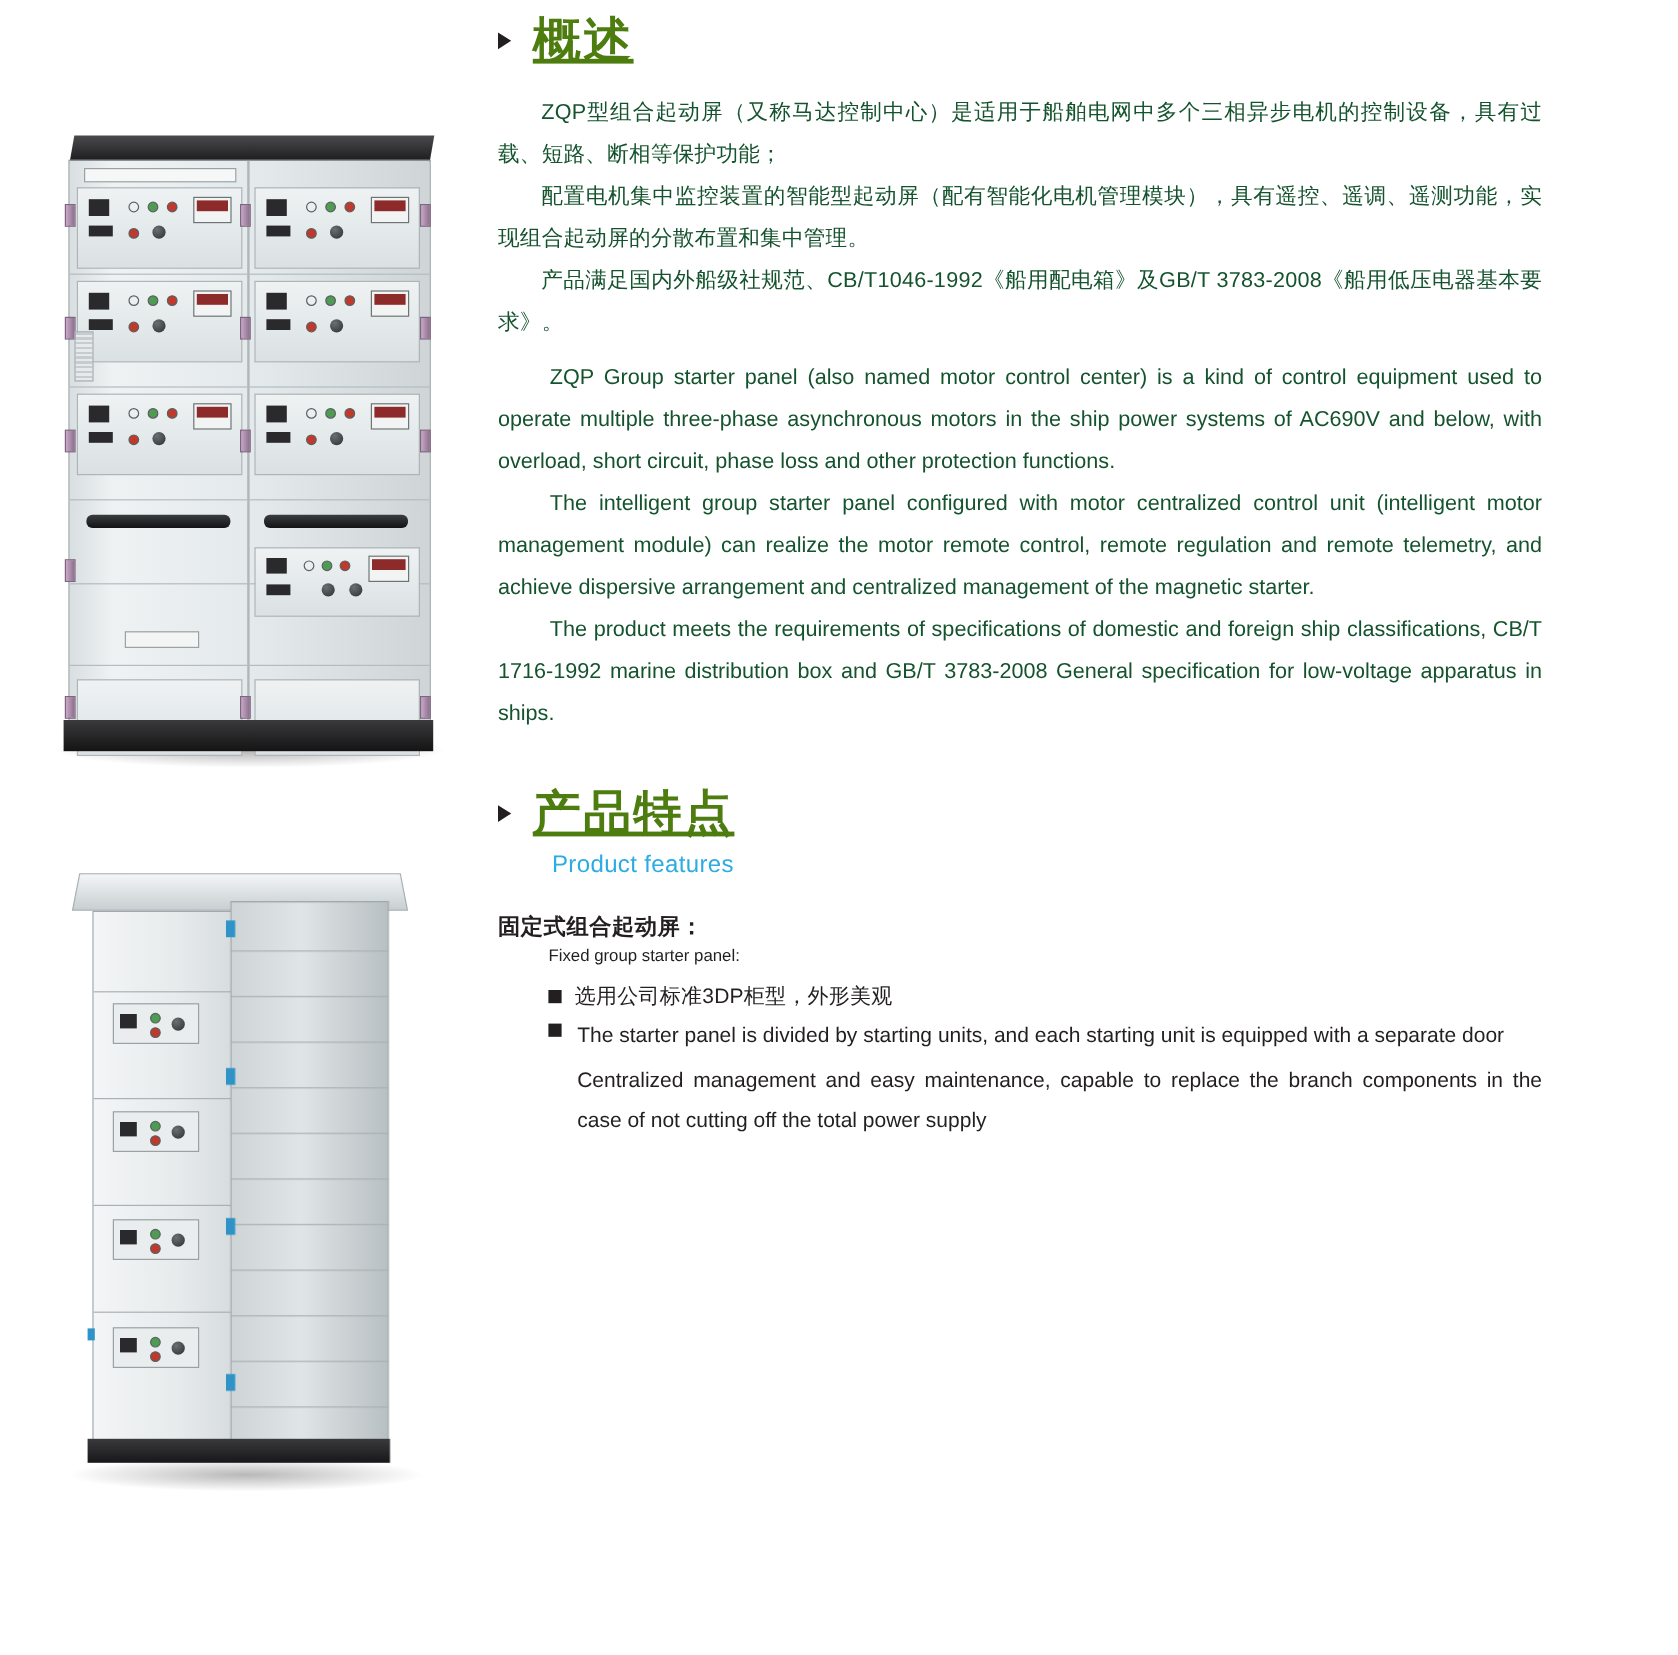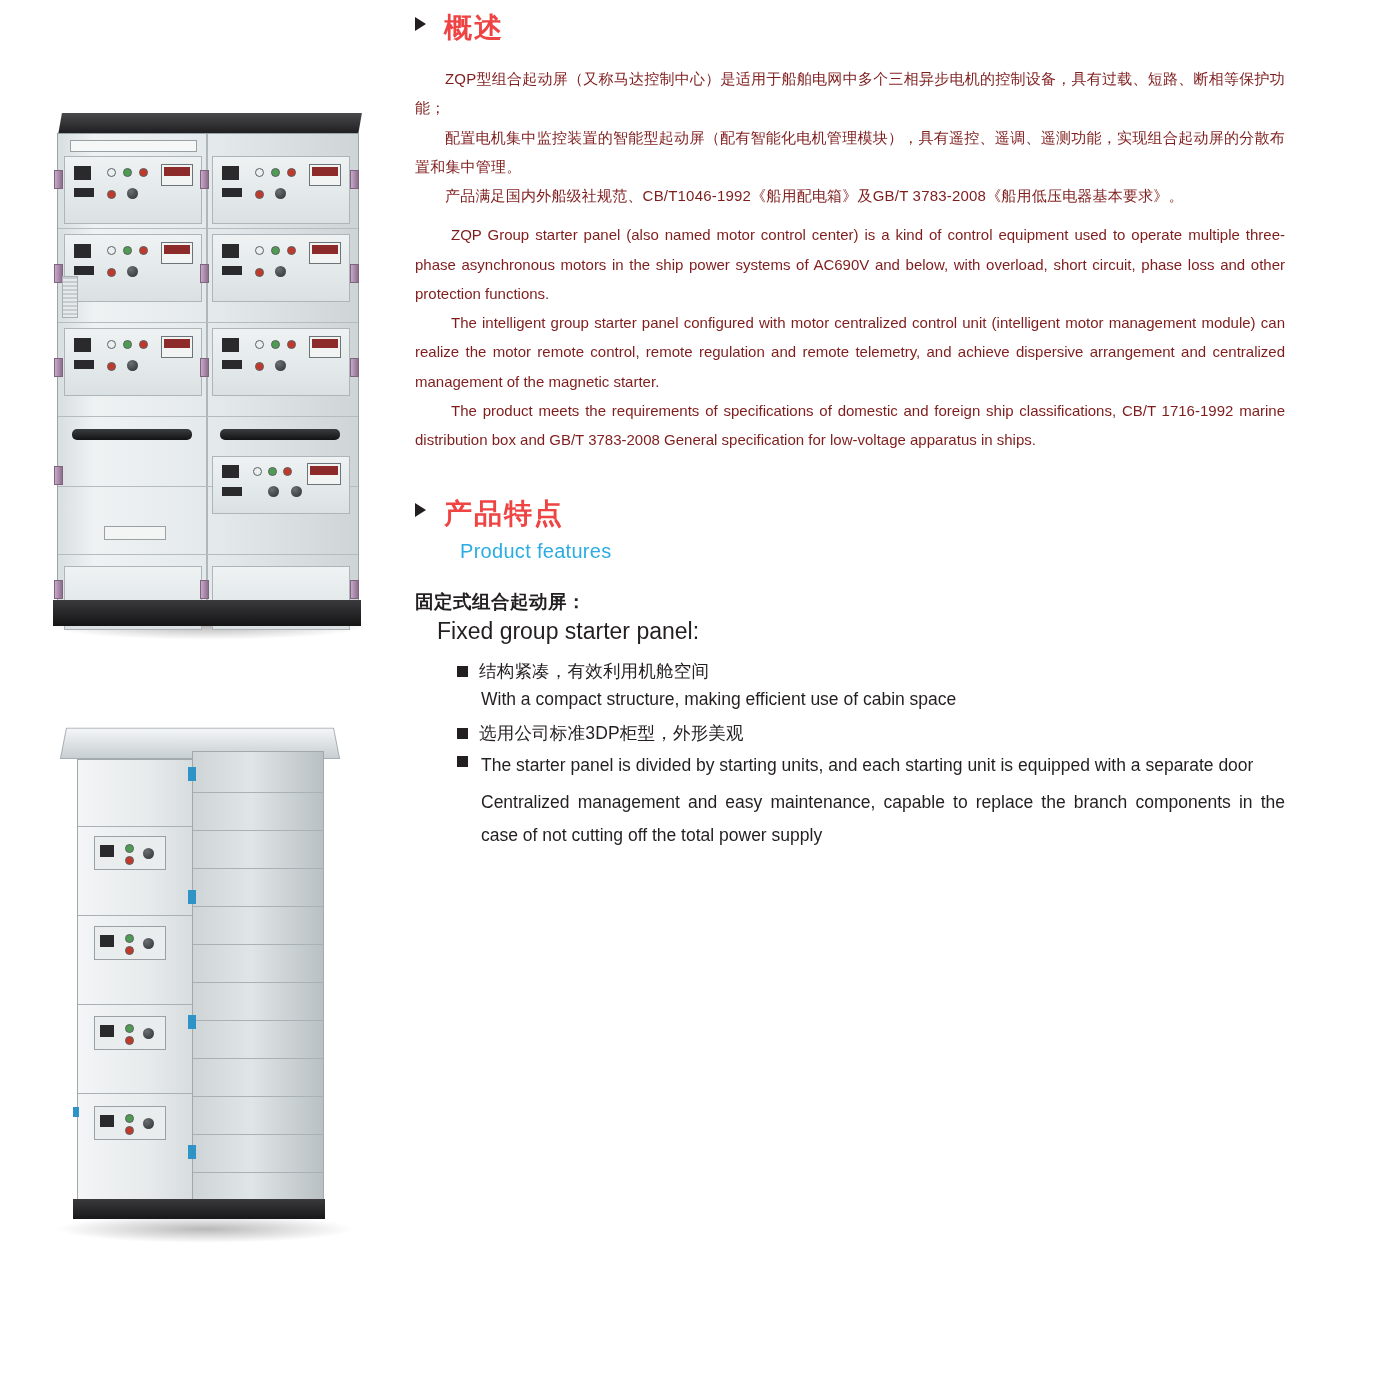--- a/index.html
+++ b/index.html
@@ -156,56 +156,57 @@
   .tri {
     width: 0; height: 0;
     border-left: 11px solid #231f20;
     border-top: 7px solid transparent;
     border-bottom: 7px solid transparent;
     margin-right: 2px;
     position: relative;
     top: -6px;
   }
   .sec-cn {
-    font-size: 28px;
-    color: #ef4444;
+    font-size: 40px;
+    color: #4d7c0f;
     font-weight: 700;
     letter-spacing: 2px;
     line-height: 1;
+    text-decoration: underline;
   }
   .sec-en {
     font-size: 20px;
     color: #2bace2;
     margin-left: 45px;
     margin-top: 12px;
     letter-spacing: 0.3px;
   }
 
   .para {
-    font-size: 15px;
+    font-size: 18px;
     line-height: 1.95;
     text-align: justify;
     text-justify: inter-ideograph;
-    color: #7f1d1d;
+    color: #14532d;
   }
   .para.cn { text-indent: 2em; letter-spacing: 0.2px; }
   .para.en { text-indent: 2.4em; }
 
   .block-cn { margin-top: 22px; }
   .block-en { margin-top: 10px; }
 
   .feat-title-cn {
     font-size: 18.5px;
     font-weight: 700;
     margin-top: 26px;
     letter-spacing: 0.5px;
   }
   .feat-title-en {
-    font-size: 23px;
-    margin-left: 22px;
+    font-size: 14px;
+    margin-left: 42px;
     margin-top: 4px;
   }
 
   .feat-list { margin-top: 14px; }
   .feat-item { margin-bottom: 4px; }
   .feat-cn {
     font-size: 17.5px;
     margin-left: 42px;
     position: relative;
     padding-left: 22px;
@@ -445,27 +446,20 @@
         <span class="tri"></span>
         <span class="sec-cn">产品特点</span>
       </div>
       <div class="sec-en">Product features</div>
 
       <div class="feat-title-cn">固定式组合起动屏：</div>
       <div class="feat-title-en">Fixed group starter panel:</div>
 
       <div class="feat-list">
 
-        <div class="feat-item">
-          <div class="feat-cn">
-            <span class="sq"></span>
-            <span>结构紧凑，有效利用机舱空间</span>
-          </div>
-          <div class="feat-en">With a compact structure, making efficient use of cabin space</div>
-        </div>
 
         <div class="feat-item">
           <div class="feat-cn">
             <span class="sq"></span>
             <span>选用公司标准3DP柜型，外形美观</span>
           </div>
         </div>
 
         <div class="feat-item">
           <div class="feat-cn">

